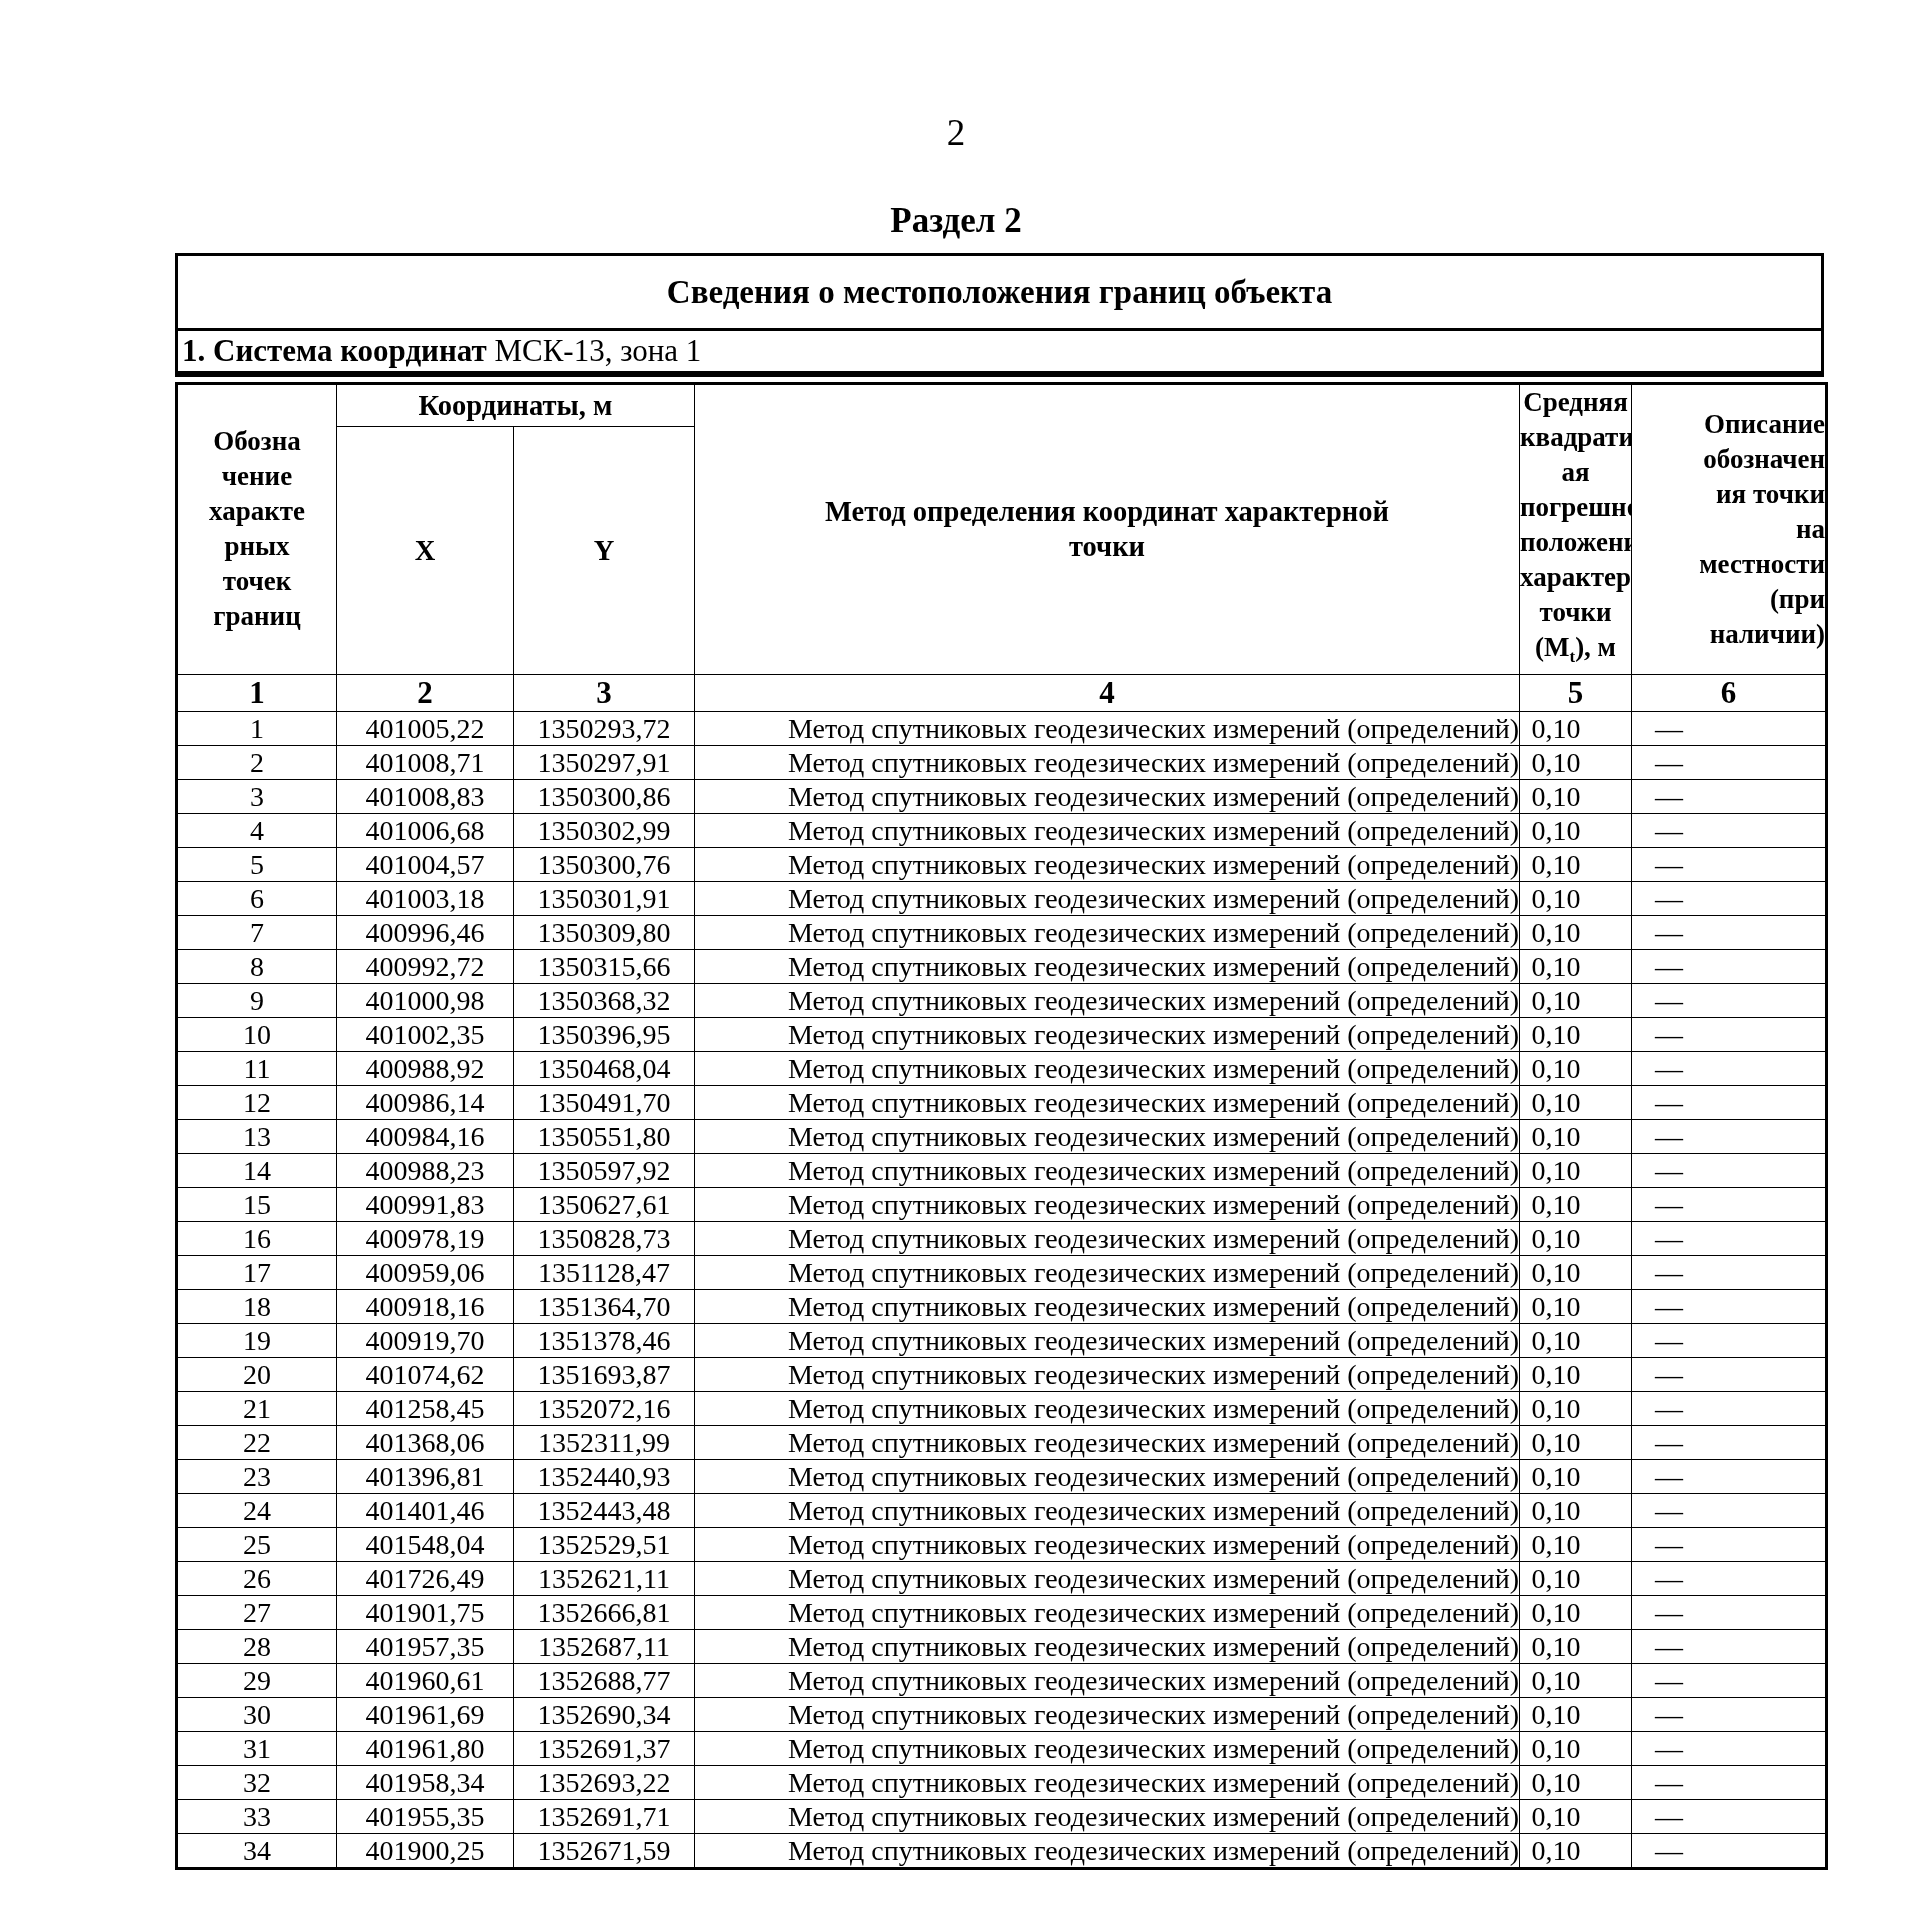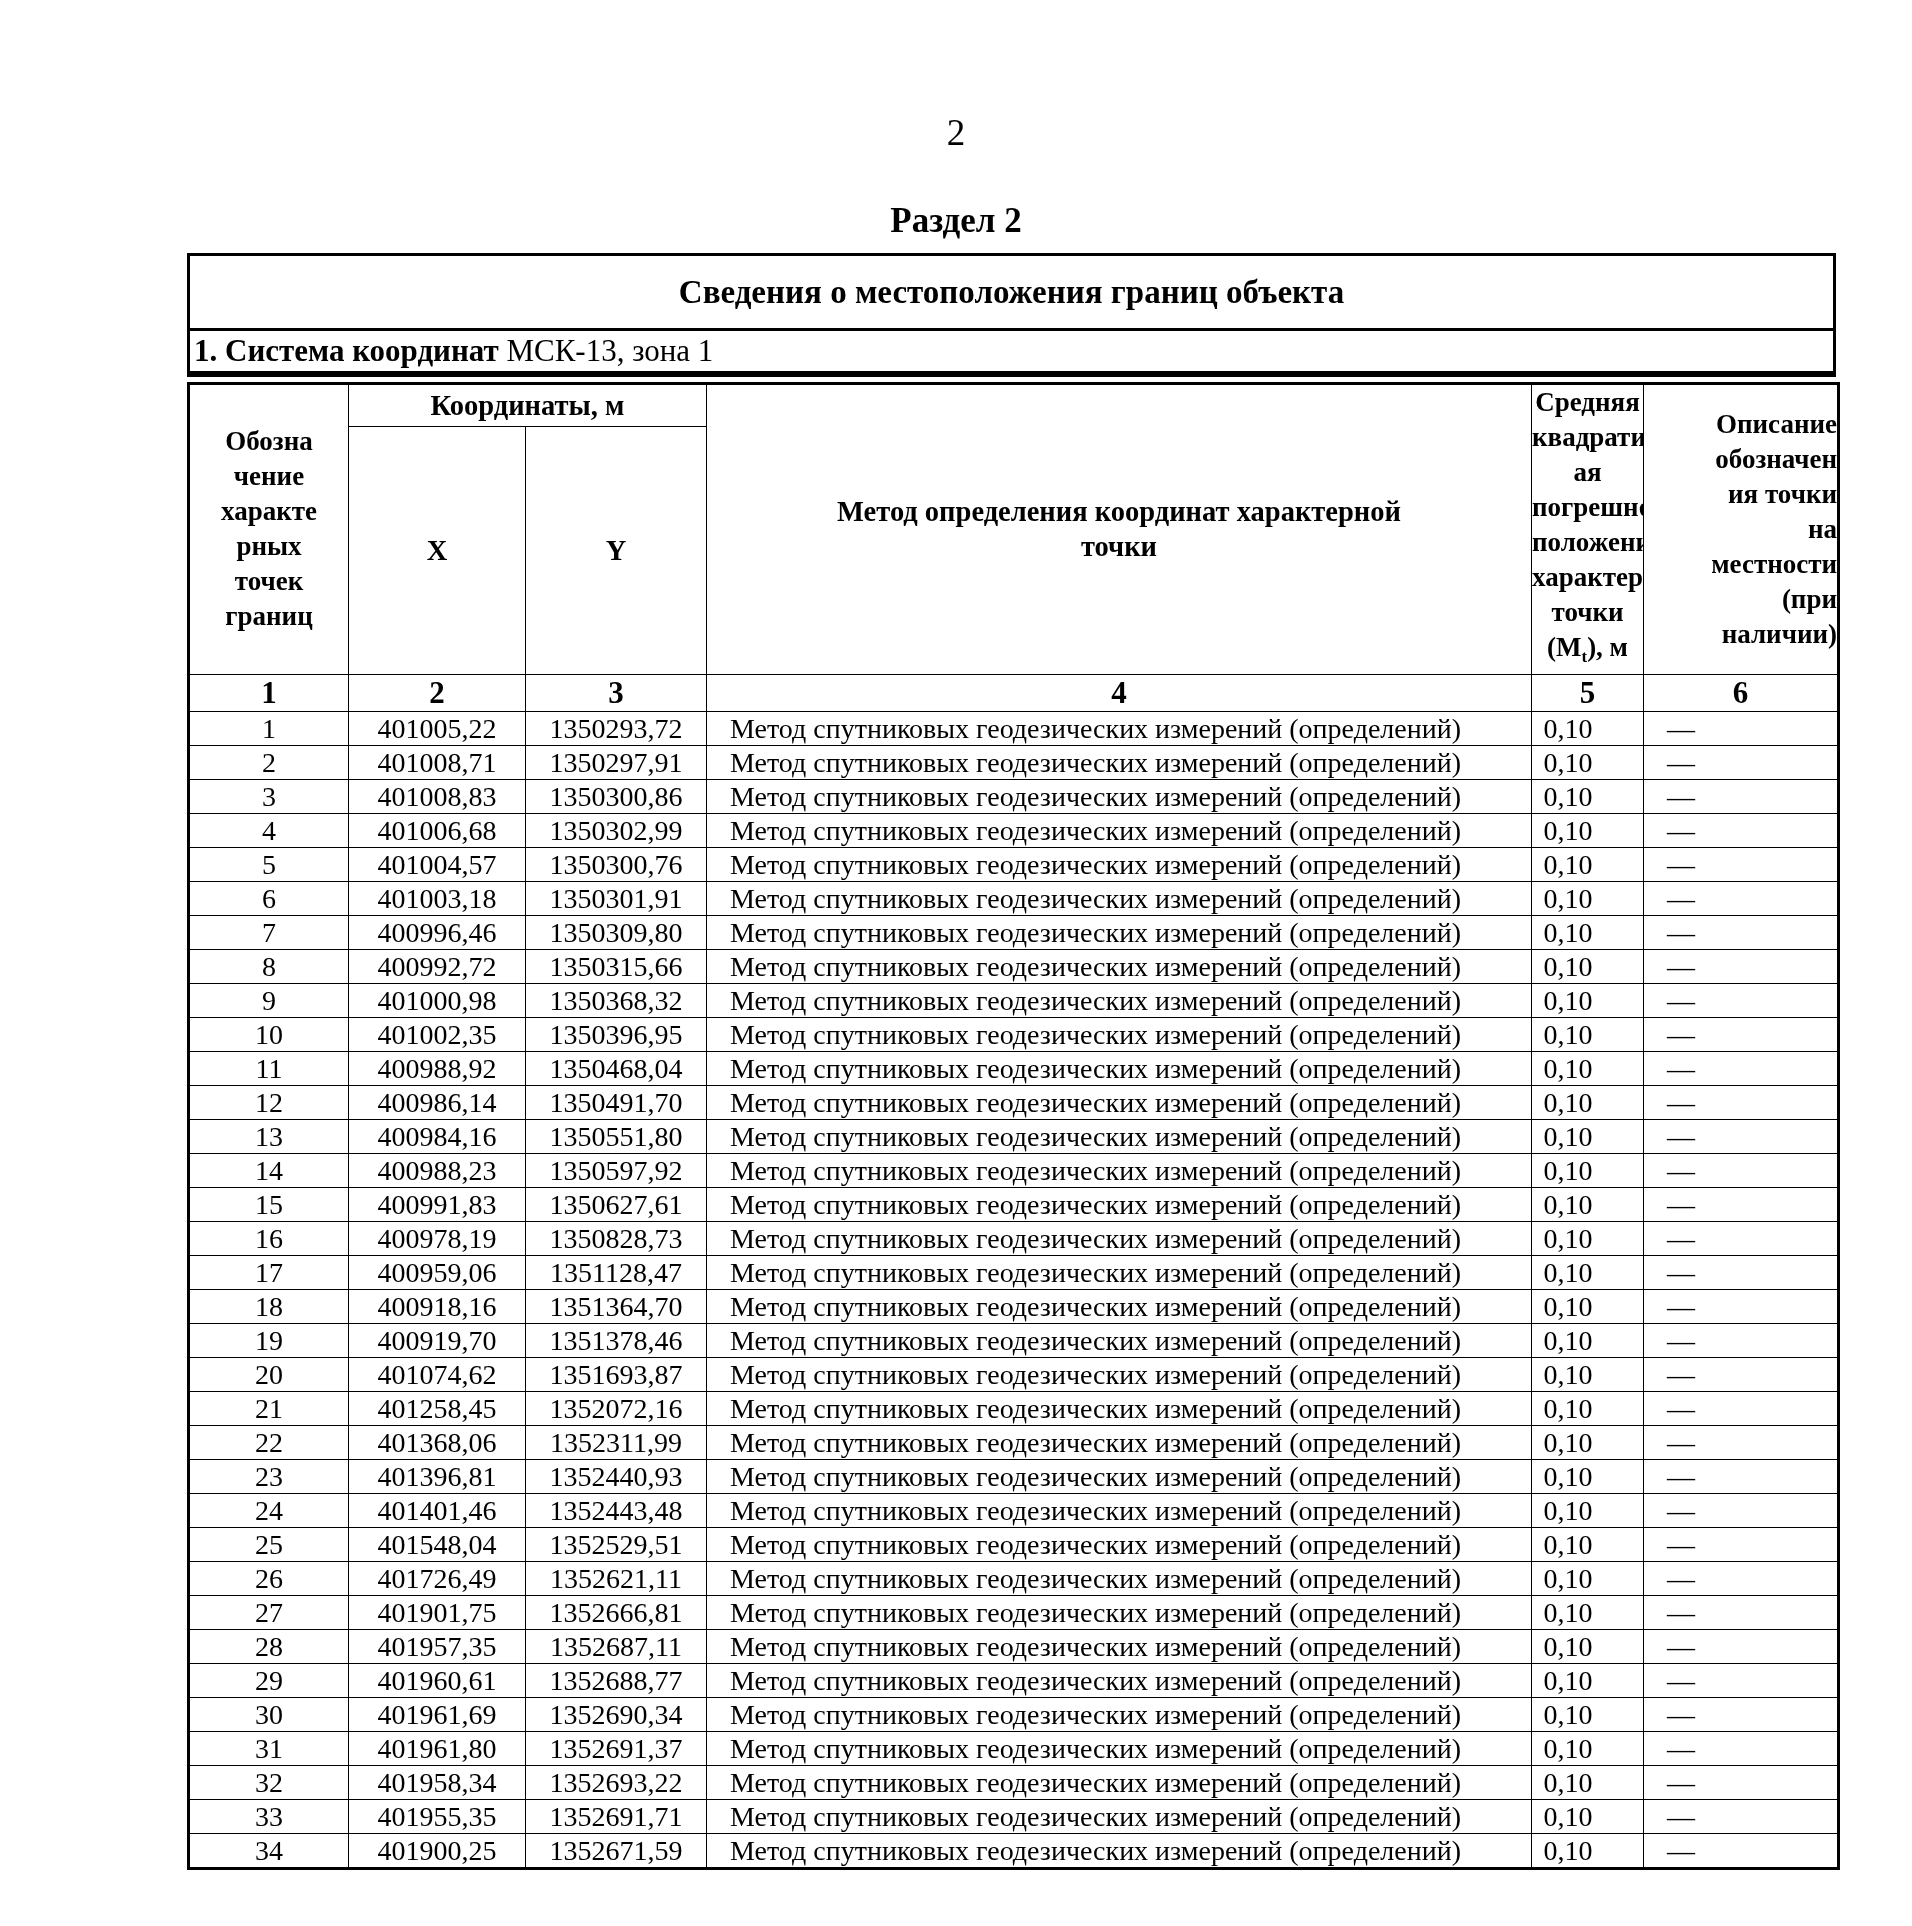--- a/index.html
+++ b/index.html
@@ -9,21 +9,21 @@
   }
   .page-number {
     position: absolute; top: 112px; left: 0; width: 1912px;
     text-align: center; font-size: 37px; line-height: 42px;
   }
   .section-title {
     position: absolute; top: 200px; left: 0; width: 1912px;
     text-align: center; font-size: 35px; font-weight: bold; line-height: 42px;
   }
   .frame {
-    position: absolute; left: 187px; top: 253px; width: 1649px;
+    position: absolute; left: 175px; top: 253px; width: 1649px;
   }
   
   .hbox {
     border: 3.5px solid #000; box-sizing: border-box; width: 1649px;
   }
   .hbox-title {
     height: 72px; display: flex; align-items: center; justify-content: center;
     font-size: 33px; font-weight: bold; border-bottom: 3.5px solid #000;
   }
   .hbox-sys {
@@ -52,21 +52,21 @@
   table.coords th {
     font-weight: bold; font-size: 28.5px; line-height: 35px; white-space: normal;
   }
   .hdr-row1 th { height: 37px; }
   .hdr-row2 th { height: 220px; }
   .num-row td {
     font-weight: bold; font-size: 31px; height: 32px;
     border-top: 4.2px double #000; border-bottom: 4.2px double #000;
   }
   .data-row td { font-size: 28px; height: 33px; line-height: 31px; }
-  .data-row td.method { text-align: left; padding-left: 23px; }
+  .data-row td.method { text-align: right; padding-left: 23px; }
   .data-row td.desc { text-align: left; padding-left: 23px; }
   .data-row td.err { text-align: left; padding-left: 11.6px; }
 </style>
 </head>
 <body>
 
 <div class="page-number">2</div>
 <div class="section-title">Раздел 2</div>
 
 <div class="frame">

